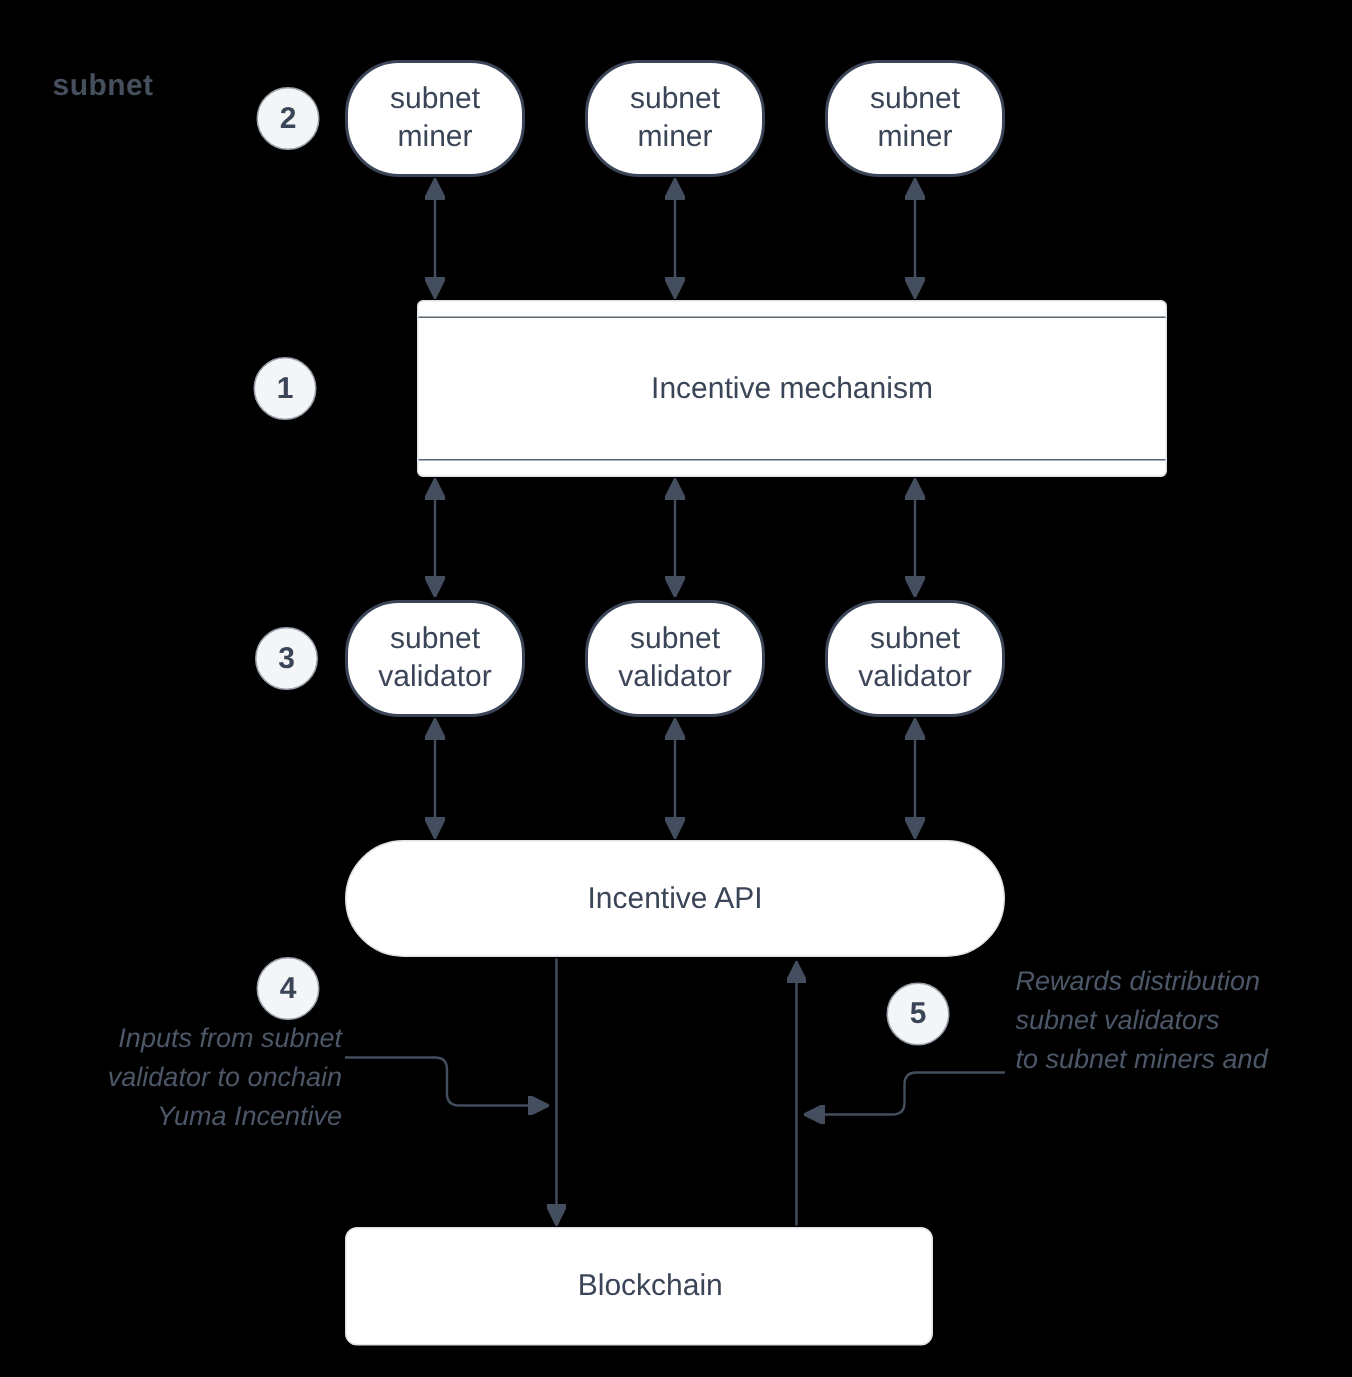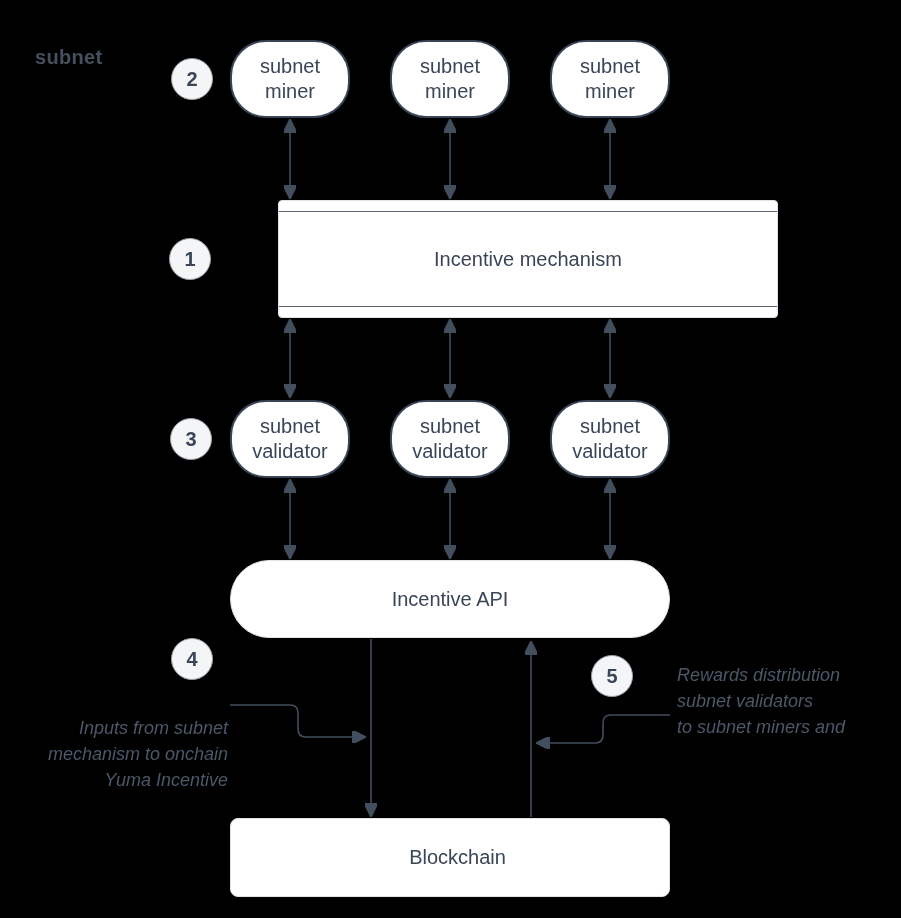--- a/index.html
+++ b/index.html
@@ -67,43 +67,43 @@
     border-top:1.5px solid var(--separator);
   }
   .proc .sep.top{top:10px;}
   .proc .sep.bottom{bottom:10px;}
   .pill{
     left:230px;top:560px;width:440px;height:78px;
     border:1px solid var(--rect-stroke);
     border-radius:39px;
   }
   .block{
-    left:230px;top:818px;width:440px;height:79px;
+    left:230px;top:818px;width:392px;height:79px;
     border:1px solid var(--rect-stroke);
     border-radius:8px;
     padding-left:15px;
   }
   .badge{
     position:absolute;width:42px;height:42px;
     border-radius:50%;
     background:var(--badge-fill);
     border:1.5px solid var(--badge-stroke);
     box-sizing:border-box;
     display:flex;align-items:center;justify-content:center;
     font-size:20px;font-weight:bold;color:var(--text);
   }
   .annotation{
     position:absolute;
     font-style:italic;
     font-size:18px;line-height:26px;
     color:var(--annotation-text);
   }
   .annotation span{display:block;}
-  .annotation.inputs{left:30px;top:679px;width:198px;text-align:right;margin-top:36px;}
-  .annotation.rewards{left:677px;top:662px;width:210px;text-align:left;}
+  .annotation.inputs{left:30px;top:679px;width:198px;text-align:right;}
+  .annotation.rewards{left:677px;top:641px;width:210px;text-align:left;}
 </style>
 </head>
 <body>
 
 <div class="canvas">
 
   <svg class="connectors" viewBox="0 0 901 918">
     <defs>
       <marker id="ah" viewBox="0 0 10 10" refX="9" refY="5" markerWidth="9" markerHeight="8" orient="auto-start-reverse">
         <path d="M0,0 L10,5 L0,10 z" style="fill:var(--connector)" stroke="none"></path>
@@ -150,21 +150,21 @@
   <div class="node ellipse" style="left:230px;top:400px;">subnet validator</div>
   <div class="node ellipse" style="left:390px;top:400px;">subnet validator</div>
   <div class="node ellipse" style="left:550px;top:400px;">subnet validator</div>
 
   <div class="node pill">Incentive API</div>
 
   <div class="node block">Blockchain</div>
 
   <div class="annotation inputs">
     <span>Inputs from subnet</span>
-    <span>mechanism to onchain</span>
+    <span>validator to onchain</span>
     <span>Yuma Incentive</span>
   </div>
   <div class="annotation rewards">
     <span>Rewards distribution</span>
     <span>subnet validators</span>
     <span>to subnet miners and</span>
   </div>
 
 </div>
 

